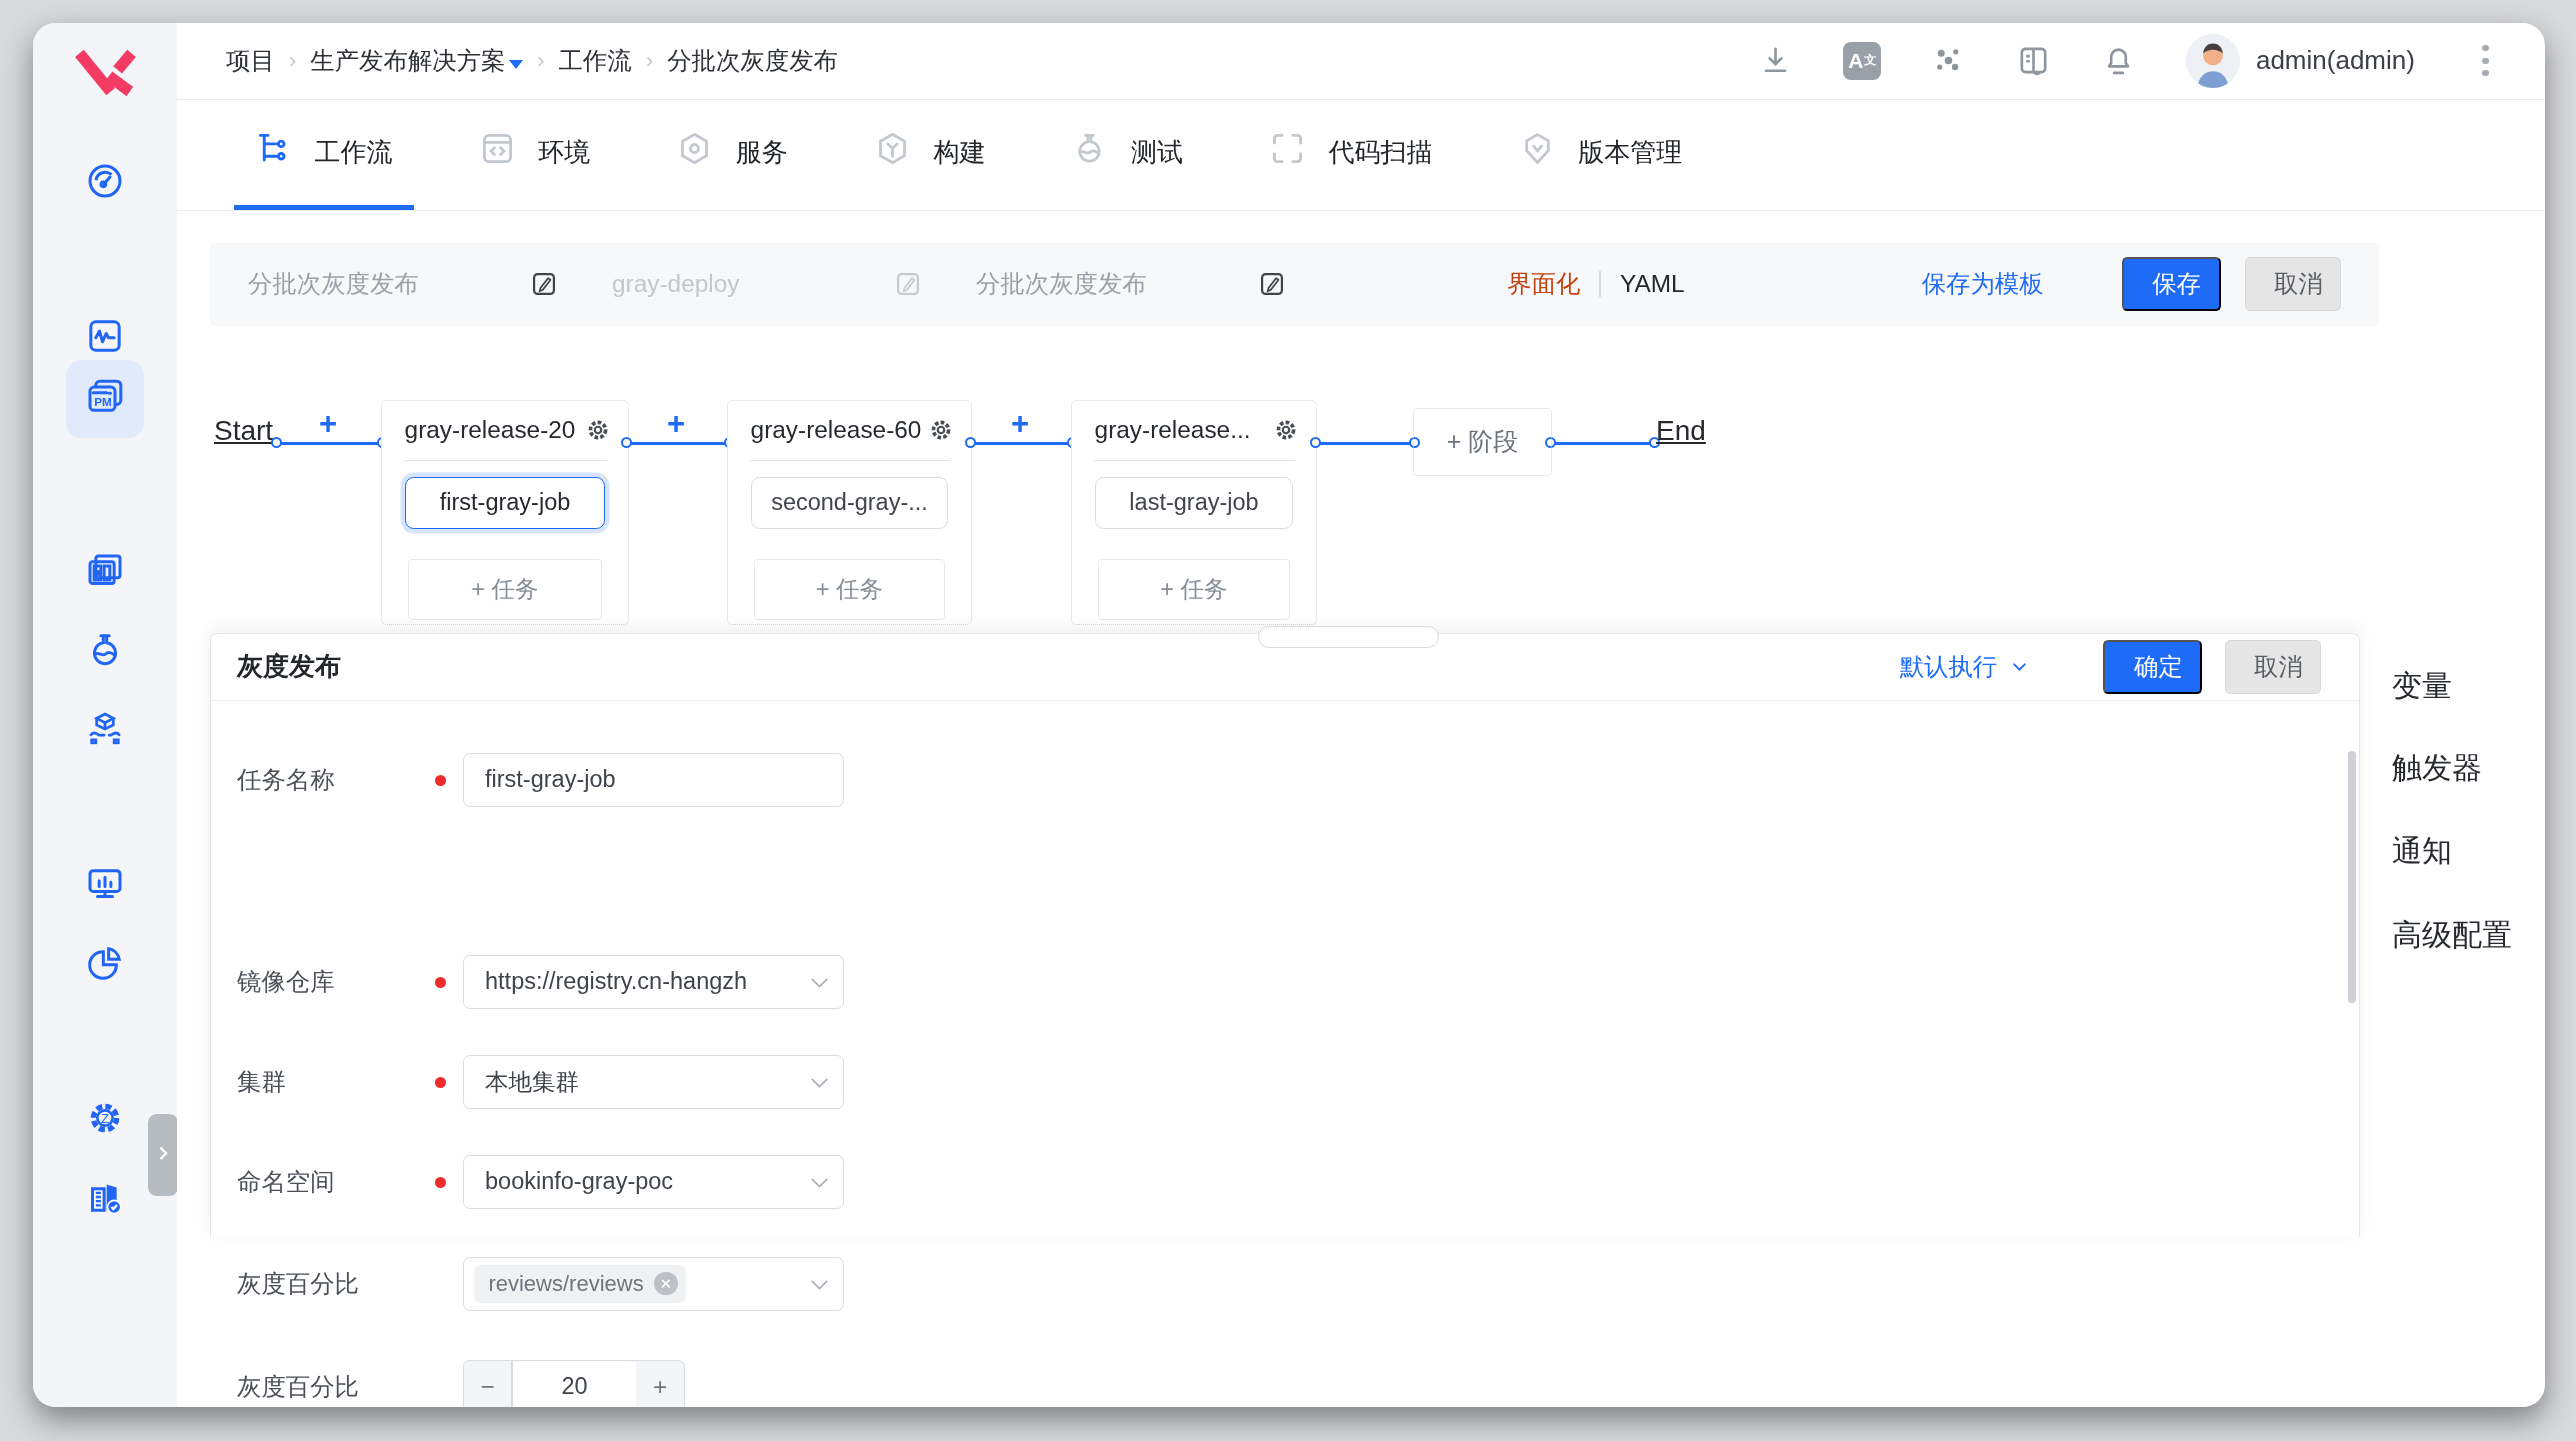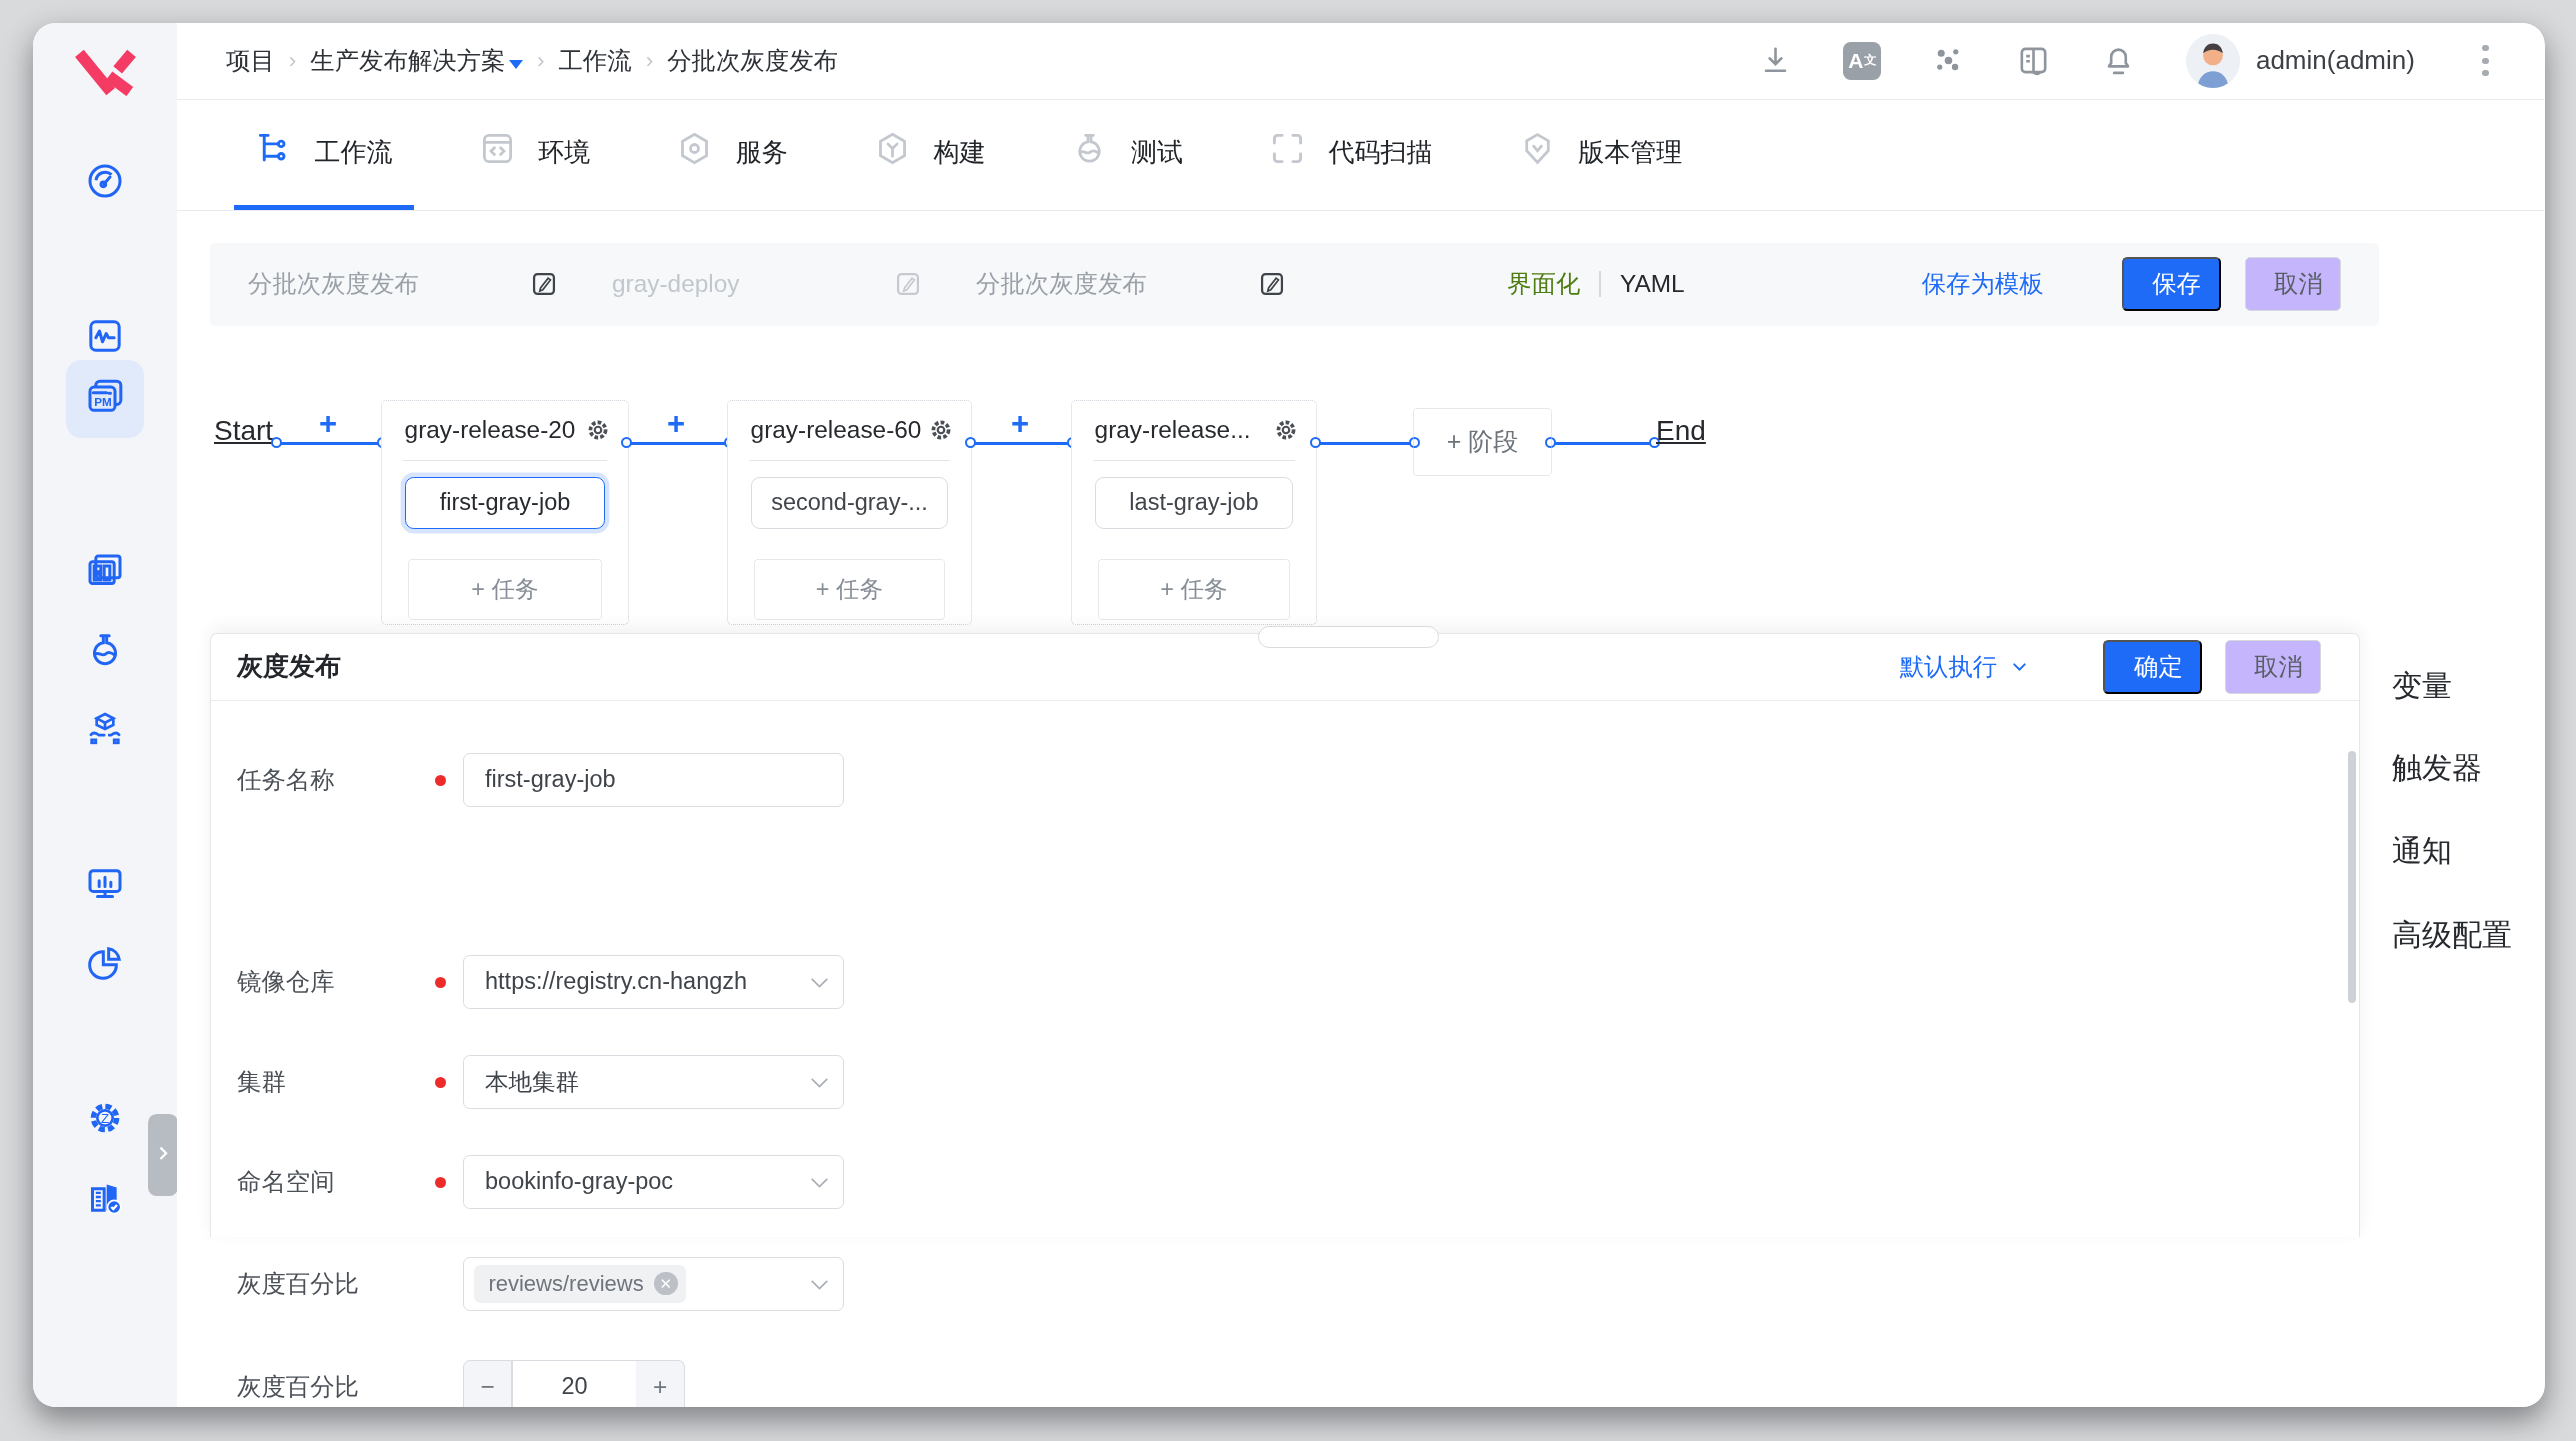--- a/index.html
+++ b/index.html
@@ -36,28 +36,28 @@
   .tab svg { width:37px; height:37px; }
   .tab.active { border-bottom-color:#1e6bf7; }
 
   
   .namesbar { position:absolute; left:33px; top:220px; width:2169px; height:83px; background:#f7f8fa; border-radius:5.2px; display:flex; align-items:center; padding:0 38px; }
   .name-cell { width:310px; display:flex; align-items:center; justify-content:space-between; margin-right:54px; }
   .name-text { font-size:24.4px; color:#9aa0a8; }
   .name-text.dim { color:#c2c7cd; }
   .edit-icon svg { width:28px; height:28px; display:block; }
   .nb-right { margin-left:auto; display:flex; align-items:center; }
-  .toggle-ui { font-size:24.4px; color:#4d7c0f;text-align:right; }
+  .toggle-ui { font-size:24.4px; color:#c2410c;text-align:right; }
   .toggle-sep { width:1.7px; height:26px; background:#d6d9dd; margin:0 19px; }
   .toggle-yaml { font-size:24.4px; color:#26292e; }
   .link-blue { font-size:24.4px; color:#1e6bf7; }
   .save-template { margin-left:237px; }
   .btn { height:54px; border-radius:5.2px; font-size:24.4px; display:flex; align-items:center; justify-content:center;padding-left:11px; }
   .btn-primary { background:#1e6bf7; color:#fff; width:99px; }
-  .btn-plain { background:#c4b5fd; border:0.9px solid #d5d8dc; color:#595e65; width:96px; }
+  .btn-plain { background:#e5e5e5; border:0.9px solid #d5d8dc; color:#595e65; width:96px; }
   .nb-save { margin-left:78px; } .nb-cancel { margin-left:24.4px; }
 
   
   .canvas { position:absolute; inset:0; z-index:1; }
   .flow-label { position:absolute; font-size:28px; color:#26292e; top:392px;text-decoration:underline; }
   .conn { position:absolute; top:419px; height:3.5px; background:#1e6bf7; }
   .conn::before,.conn::after { content:""; position:absolute; top:-4.4px; width:7px; height:7px; background:#fff; border:2.6px solid #1e6bf7; border-radius:50%; }
   .conn::before { left:-8.7px; } .conn::after { right:-8.7px; }
   .conn-plus { position:absolute; top:383px; font-size:31px; font-weight:bold; color:#1e6bf7; }
   .stage { position:absolute; top:377px; height:225px; border:1.7px dotted #ced3d9; border-radius:5.2px; background:#fff; }

